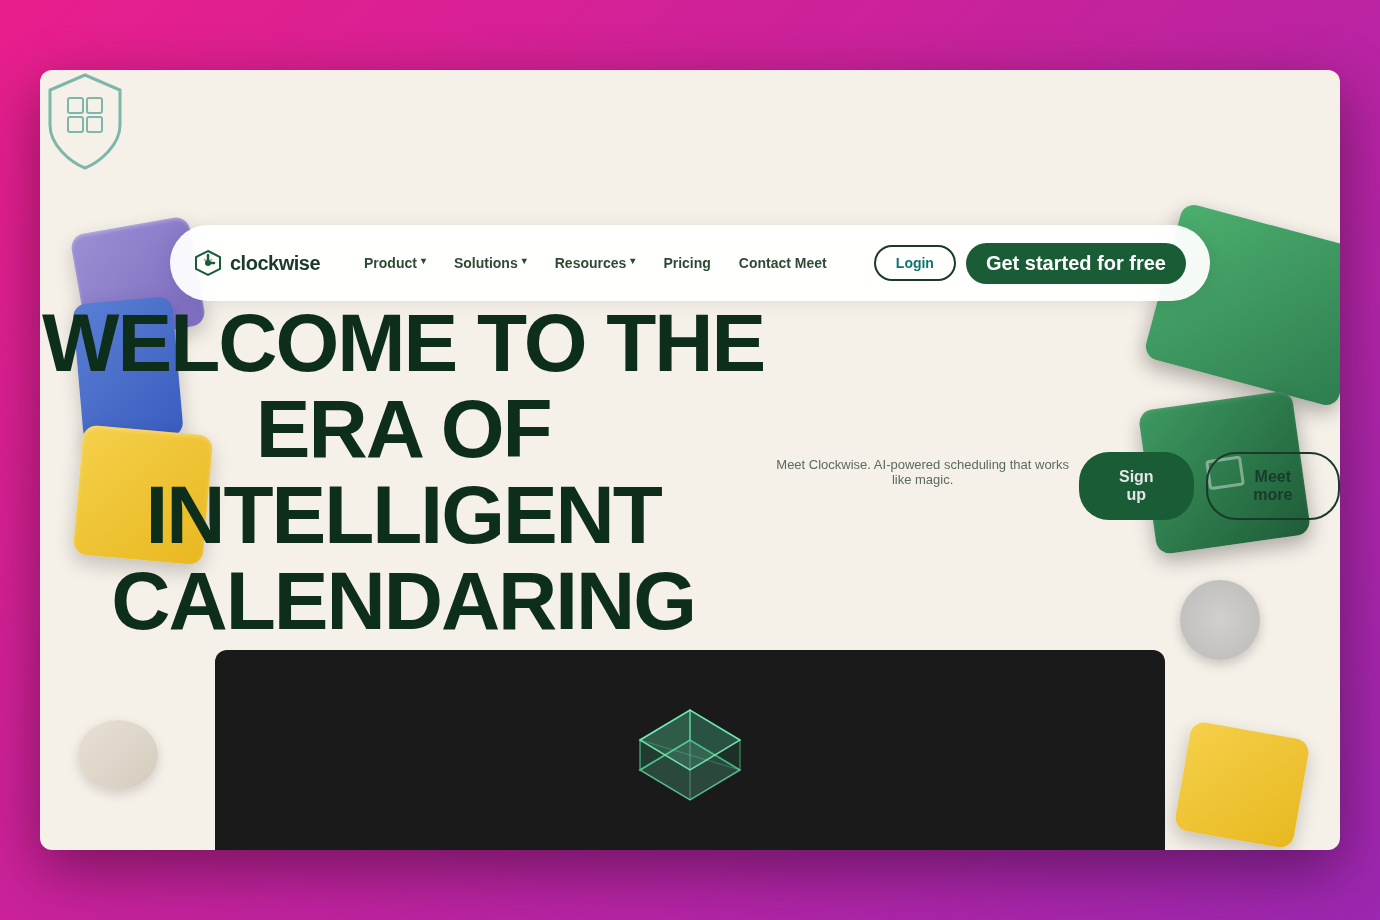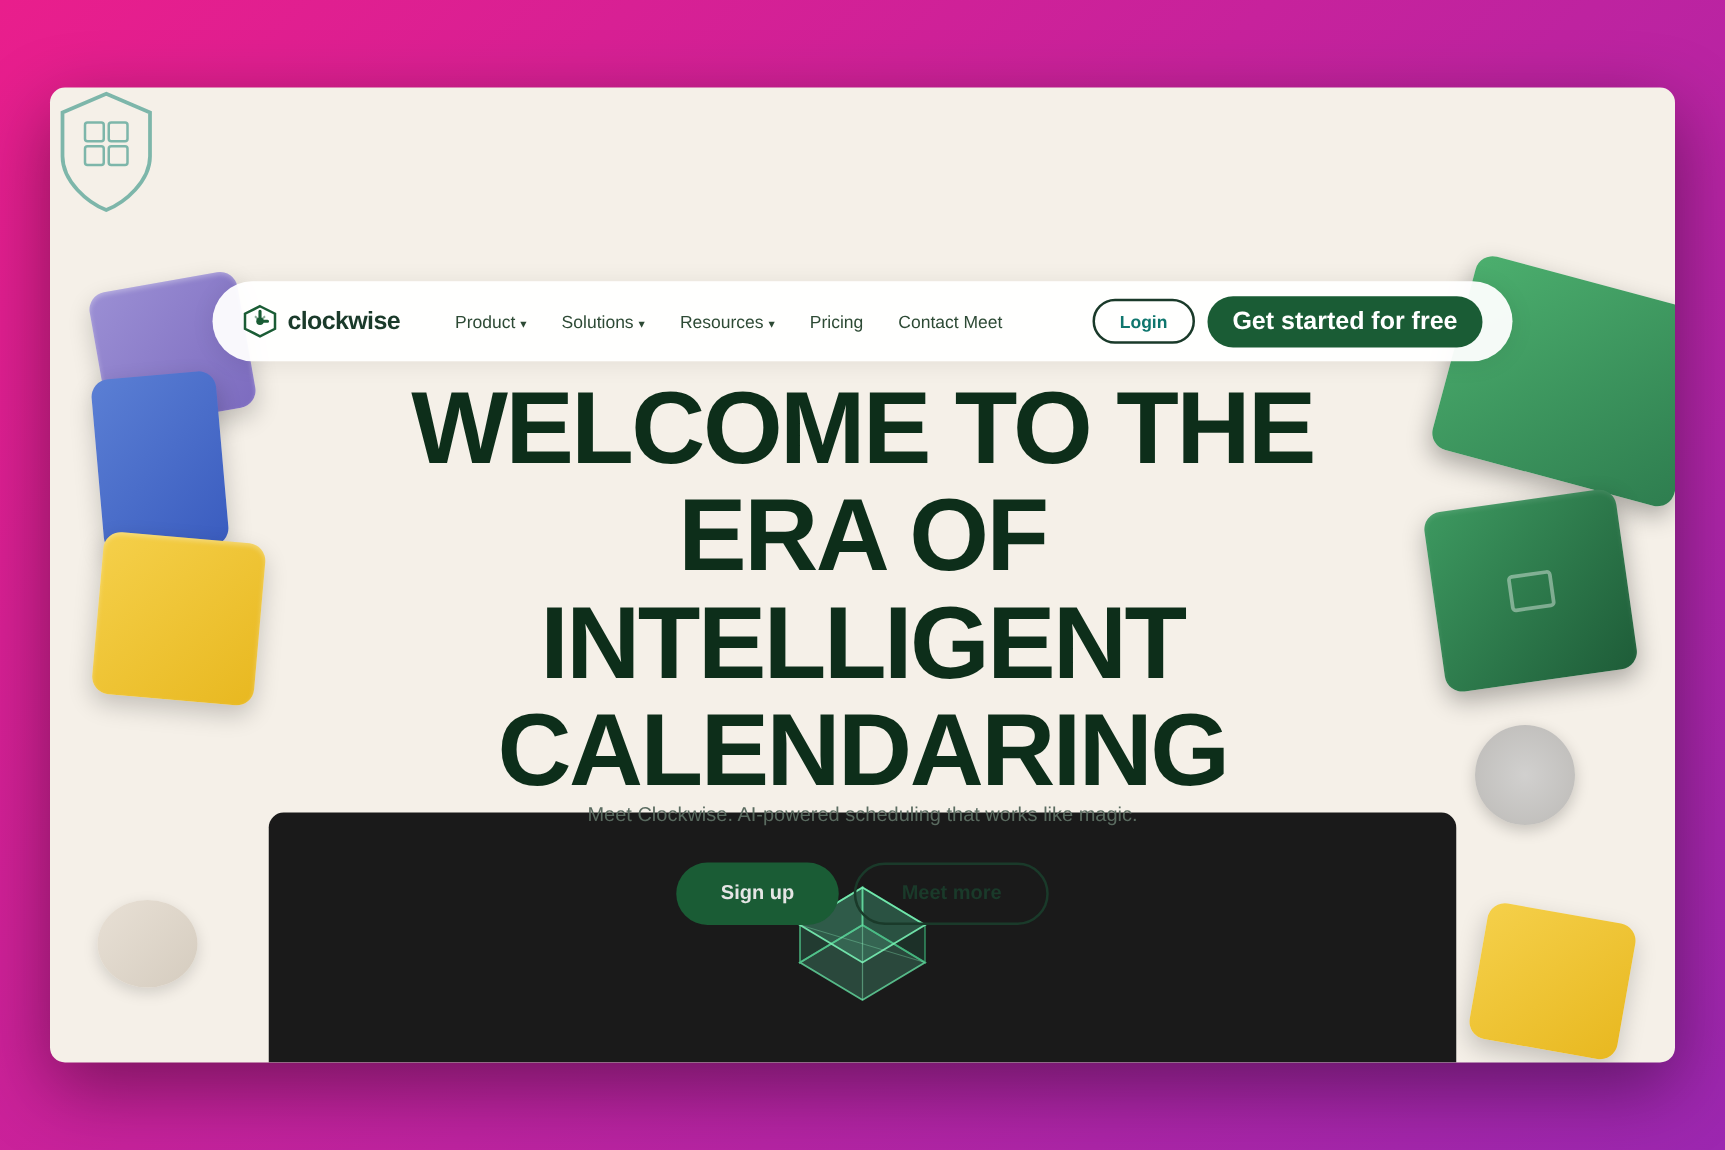--- a/index.html
+++ b/index.html
@@ -142,21 +142,21 @@
       width: 100%;
       height: 100%;
     }
 
     
     .navbar {
       position: absolute;
       top: 155px;
       left: 130px;
       right: 130px;
-      height: 64px;
+      height: 76px;
       background: rgba(255,255,255,0.95);
       border-radius: 40px;
       display: flex;
       align-items: center;
       padding: 0 24px;
       z-index: 10;
       box-shadow: 0 2px 20px rgba(0,0,0,0.08);
     }
 
     .logo {
@@ -180,26 +180,26 @@
 
     .nav-links {
       display: flex;
       align-items: center;
       gap: 4px;
       flex: 1;
     }
 
     .nav-item {
       display: flex;
-      align-items: flex-end;
+      align-items: flex-start;
       gap: 4px;
       padding: 8px 12px;
       font-size: 14px;
       color: #2d4a35;
-      font-weight: 400;
+      font-weight: 700;
       cursor: pointer;
       border-radius: 6px;
       white-space: nowrap;
     }
 
     .chevron {
       font-size: 10px;
       color: #2d4a35;
     }
 
@@ -233,38 +233,38 @@
       white-space: nowrap;
     }
 
     
     .hero {
       position: absolute;
       top: 230px;
       left: 0;
       right: 0;
       display: flex;
-      flex-direction: column;
+      flex-direction: row;
       align-items: center;
       text-align: center;
       z-index: 5;
     }
 
     .hero-title {
       font-size: 82px;
       font-weight: 900;
       color: #0d2e1a;
       line-height: 1.05;
       letter-spacing: -2px;
       max-width: 800px;
       text-transform: uppercase;
     }
 
     .hero-subtitle {
-      font-size: 16px;
+      font-size: 13px;
       color: #5a6b60;
       font-weight: 400;
     }
 
     .hero-buttons {
       display: flex;
       gap: 12px;
       margin-top: 28px;
     }
 

